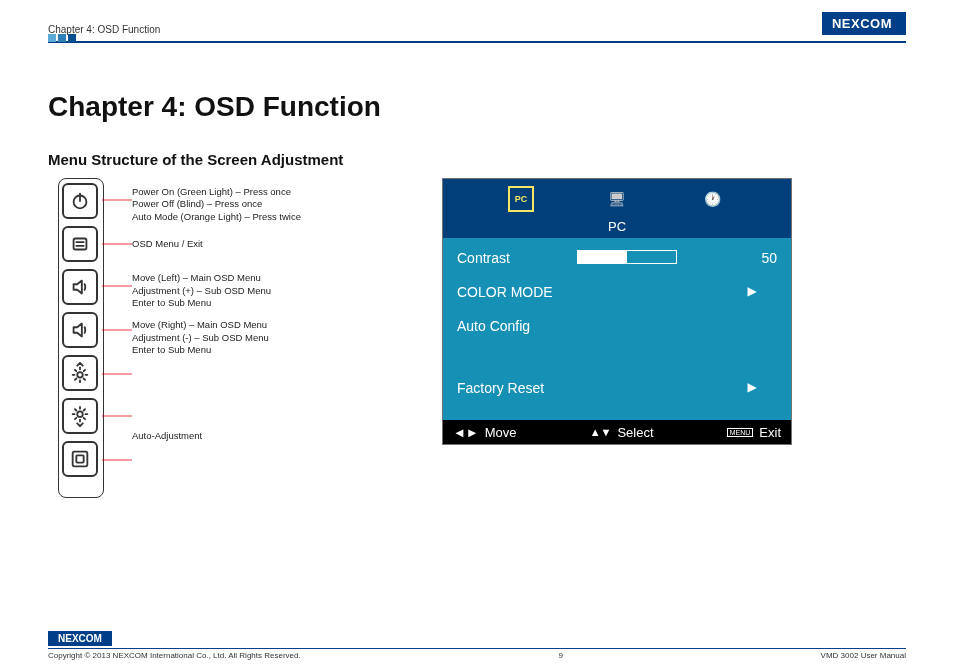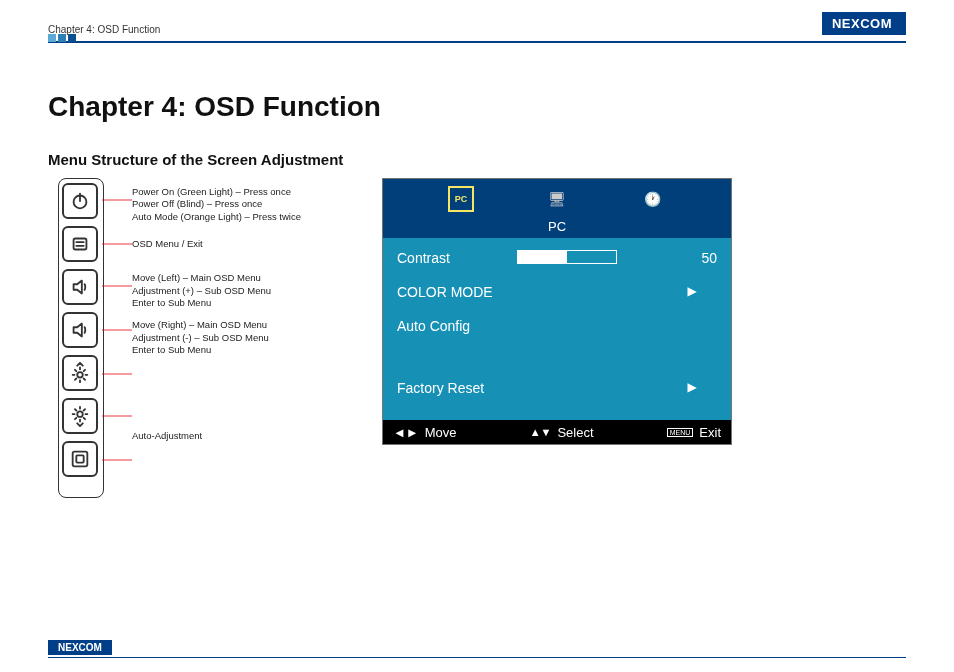--- a/index.html
+++ b/index.html
@@ -13,21 +13,21 @@
   .squares { position: absolute; left: 48px; top: 34px; display: flex; gap: 2px; }
   .squares span { width: 8px; height: 8px; }
   .sq1 { background: #5aa9d6; }
   .sq2 { background: #2e7fb8; }
   .sq3 { background: #0a4f8f; }
 
   .page { position: relative; padding: 0 48px; }
   h1 { font-size: 28px; font-weight: bold; color: #111; margin: 48px 0 28px 0; }
   h2 { font-size: 15px; font-weight: bold; color: #111; margin-bottom: 10px; }
 
-  .content-row { display: flex; align-items: flex-start; }
+  .content-row { display: flex; gap: 60px; align-items: flex-start; }
 
   
   .btn-panel { width: 46px; border: 1px solid #333; border-radius: 8px; padding: 4px 3px; display: flex; flex-direction: column; gap: 7px; margin-left: 10px; }
   .ico-btn { width: 36px; height: 36px; border: 2px solid #333; border-radius: 6px; display: flex; align-items: center; justify-content: center; }
   .ico-btn svg { width: 22px; height: 22px; }
   .desc { font-size: 9.5px; line-height: 1.3; color: #222; margin-bottom: 8px; }
 
   .left-block { display:flex; }
   .desc-col { width: 250px; font-size:9.5px; line-height:1.3; color:#222; }
 
@@ -217,13 +217,18 @@
         <span class="menu-chip">MENU</span>
         <span>Exit</span>
       </div>
     </div>
   </div>
 </div>
 
 <div class="footer">
   <span class="logo2">NE<span>X</span>COM</span>
   <div class="footer-hr"></div>
+  <div class="footer-row">
+    <span>Copyright © 2013 NEXCOM International Co., Ltd. All Rights Reserved.</span>
+    <span>9</span>
+    <span>VMD 3002 User Manual</span>
+  </div>
 </div>
 
 </body></html>

